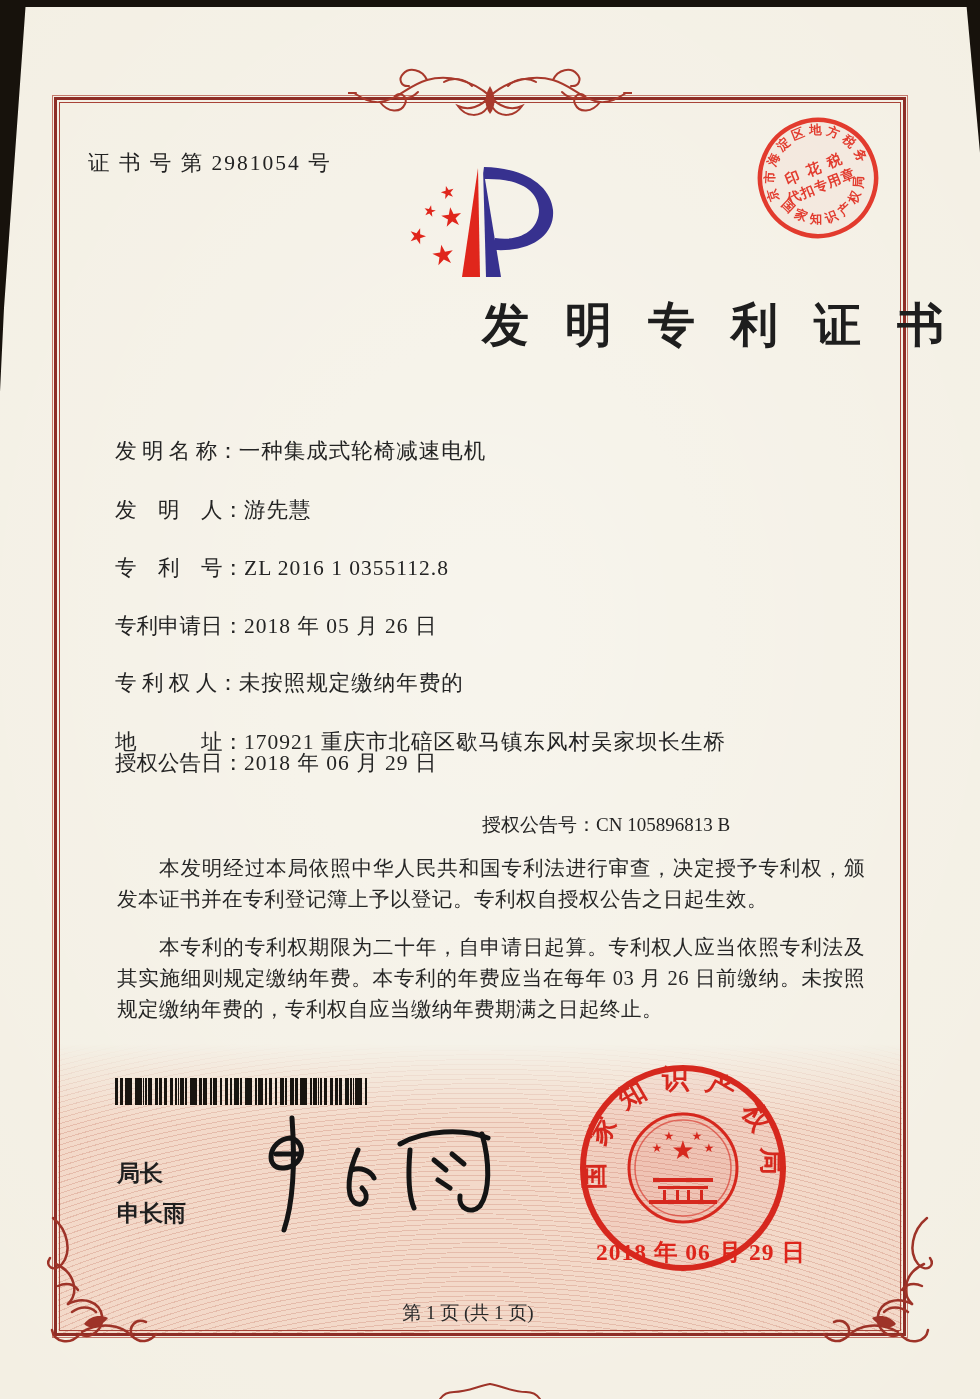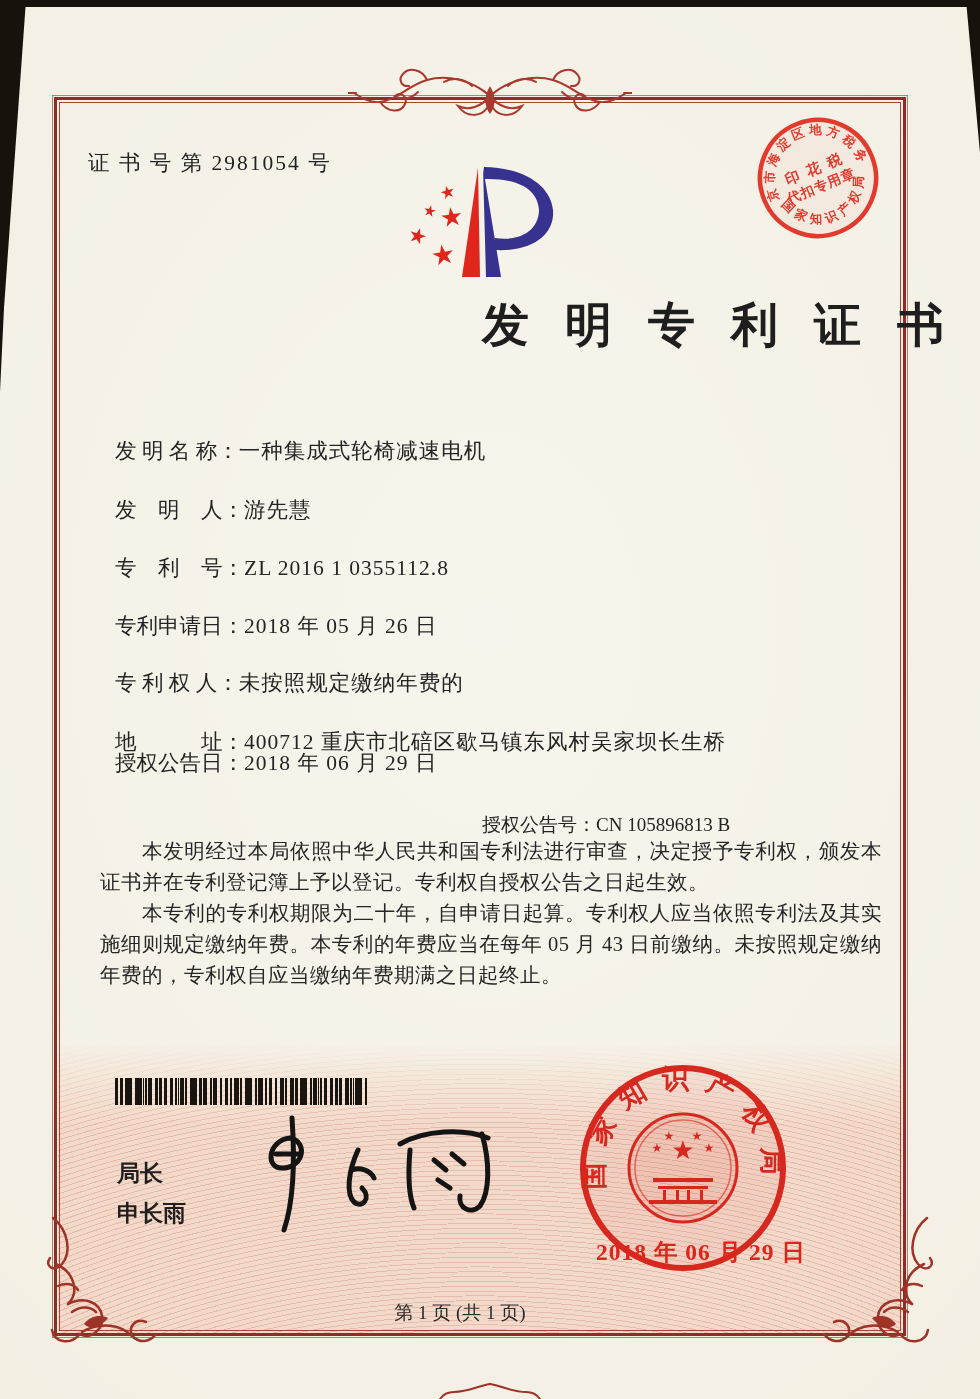--- a/index.html
+++ b/index.html
@@ -46,39 +46,39 @@
   
   .field{position:absolute;left:115px;font-size:21.5px;white-space:nowrap;color:#242424;}
   .field .val{letter-spacing:1px;}
   .f0{top:436px}.f1{top:495px}.f2{top:553px}.f3{top:611px}.f4{top:668px}.f5{top:727px}.f6{top:748px}
   .grant-no{position:absolute;left:482px;top:812px;font-size:19px;white-space:nowrap;color:#242424;}
   
   .body-text{
     position:absolute;left:100px;top:836px;width:782px;
     font-size:20.5px;line-height:31px;text-align:justify;letter-spacing:0.5px;color:#262626;
   }
-  .body-text p{margin:0;text-indent:2.05em;}
+  .body-text p{margin:17px;text-indent:2.05em;}
   
   .barcode{
     position:absolute;left:115px;top:1078px;width:252px;height:27px;
     background-image:
       repeating-linear-gradient(90deg,#18140f 0 2px,rgba(0,0,0,0) 2px 5px),
       repeating-linear-gradient(90deg,#18140f 0 3px,rgba(0,0,0,0) 3px 11px),
       repeating-linear-gradient(90deg,#18140f 0 1px,rgba(0,0,0,0) 1px 7px);
   }
   .sig-title{position:absolute;left:117px;top:1150px;font-size:23px;
     font-family:"Liberation Sans","DejaVu Sans",sans-serif;font-weight:600;color:#1f1f1f;margin-top:8px;}
   .sig-name{position:absolute;left:117px;top:1198px;font-size:23px;
     font-family:"Liberation Sans","DejaVu Sans",sans-serif;font-weight:600;color:#1f1f1f;}
   .signature{position:absolute;left:252px;top:1112px;}
   .office-seal{position:absolute;left:577px;top:1062px;width:212px;height:212px;}
   .office-seal text{fill:#d6281e;font-family:"Liberation Sans","DejaVu Sans",sans-serif;font-weight:700;}
   .seal-date{position:absolute;left:596px;top:1236px;font-size:23.5px;color:#dd251b;
     font-weight:600;letter-spacing:1px;white-space:nowrap;}
-  .footer{position:absolute;left:8px;top:1300px;width:904px;text-align:center;font-size:19px;color:#2a2a2a;}
+  .footer{position:absolute;left:16px;top:1300px;width:904px;text-align:center;font-size:19px;color:#2a2a2a;}
 </style>
 </head>
 <body>
 
 <div class="page">
 
   <div class="scan-top"></div>
   <div class="scan-left"></div>
   <div class="scan-right"></div>
 
@@ -167,27 +167,27 @@
     </text>
   </svg>
 
   <div class="title">发明专利证书</div>
 
   <div class="field f1"><span>发　明　人：</span><span class="val">游先慧</span></div>
   <div class="field f0"><span>发 明 名 称：</span><span class="val">一种集成式轮椅减速电机</span></div>
   <div class="field f2"><span>专　利　号：</span><span class="val">ZL 2016 1 0355112.8</span></div>
   <div class="field f3"><span>专利申请日：</span><span class="val">2018 年 05 月 26 日</span></div>
   <div class="field f4"><span>专 利 权 人：</span><span class="val">未按照规定缴纳年费的</span></div>
-  <div class="field f5"><span>地　　　址：</span><span class="val">400712 重庆市北碚区歇马镇东风村吴家坝长生桥</span></div>
+  <div class="field f5"><span>地　　　址：</span><span class="val">170921 重庆市北碚区歇马镇东风村吴家坝长生桥</span></div>
   <div class="field f6"><span>授权公告日：</span><span class="val">2018 年 06 月 29 日</span></div>
   <div class="grant-no"><span>授权公告号：</span><span class="val">CN 105896813 B</span></div>
 
   <div class="body-text">
     <p>本发明经过本局依照中华人民共和国专利法进行审查，决定授予专利权，颁发本证书并在专利登记簿上予以登记。专利权自授权公告之日起生效。</p>
-    <p>本专利的专利权期限为二十年，自申请日起算。专利权人应当依照专利法及其实施细则规定缴纳年费。本专利的年费应当在每年 05 月 43 日前缴纳。未按照规定缴纳年费的，专利权自应当缴纳年费期满之日起终止。</p>
+    <p>本专利的专利权期限为二十年，自申请日起算。专利权人应当依照专利法及其实施细则规定缴纳年费。本专利的年费应当在每年 03 月 26 日前缴纳。未按照规定缴纳年费的，专利权自应当缴纳年费期满之日起终止。</p>
   </div>
 
   <div class="barcode"></div>
 
   <div class="sig-title">局长</div>
   <div class="sig-name">申长雨</div>
 
   <svg class="signature" width="260" height="130" viewBox="0 0 260 130">
     <g stroke="#141414" stroke-width="5" fill="none" stroke-linecap="round" stroke-linejoin="round">
       <path d="M38,26 C16,28 12,58 32,56 C52,54 56,30 38,26 Z"></path>

